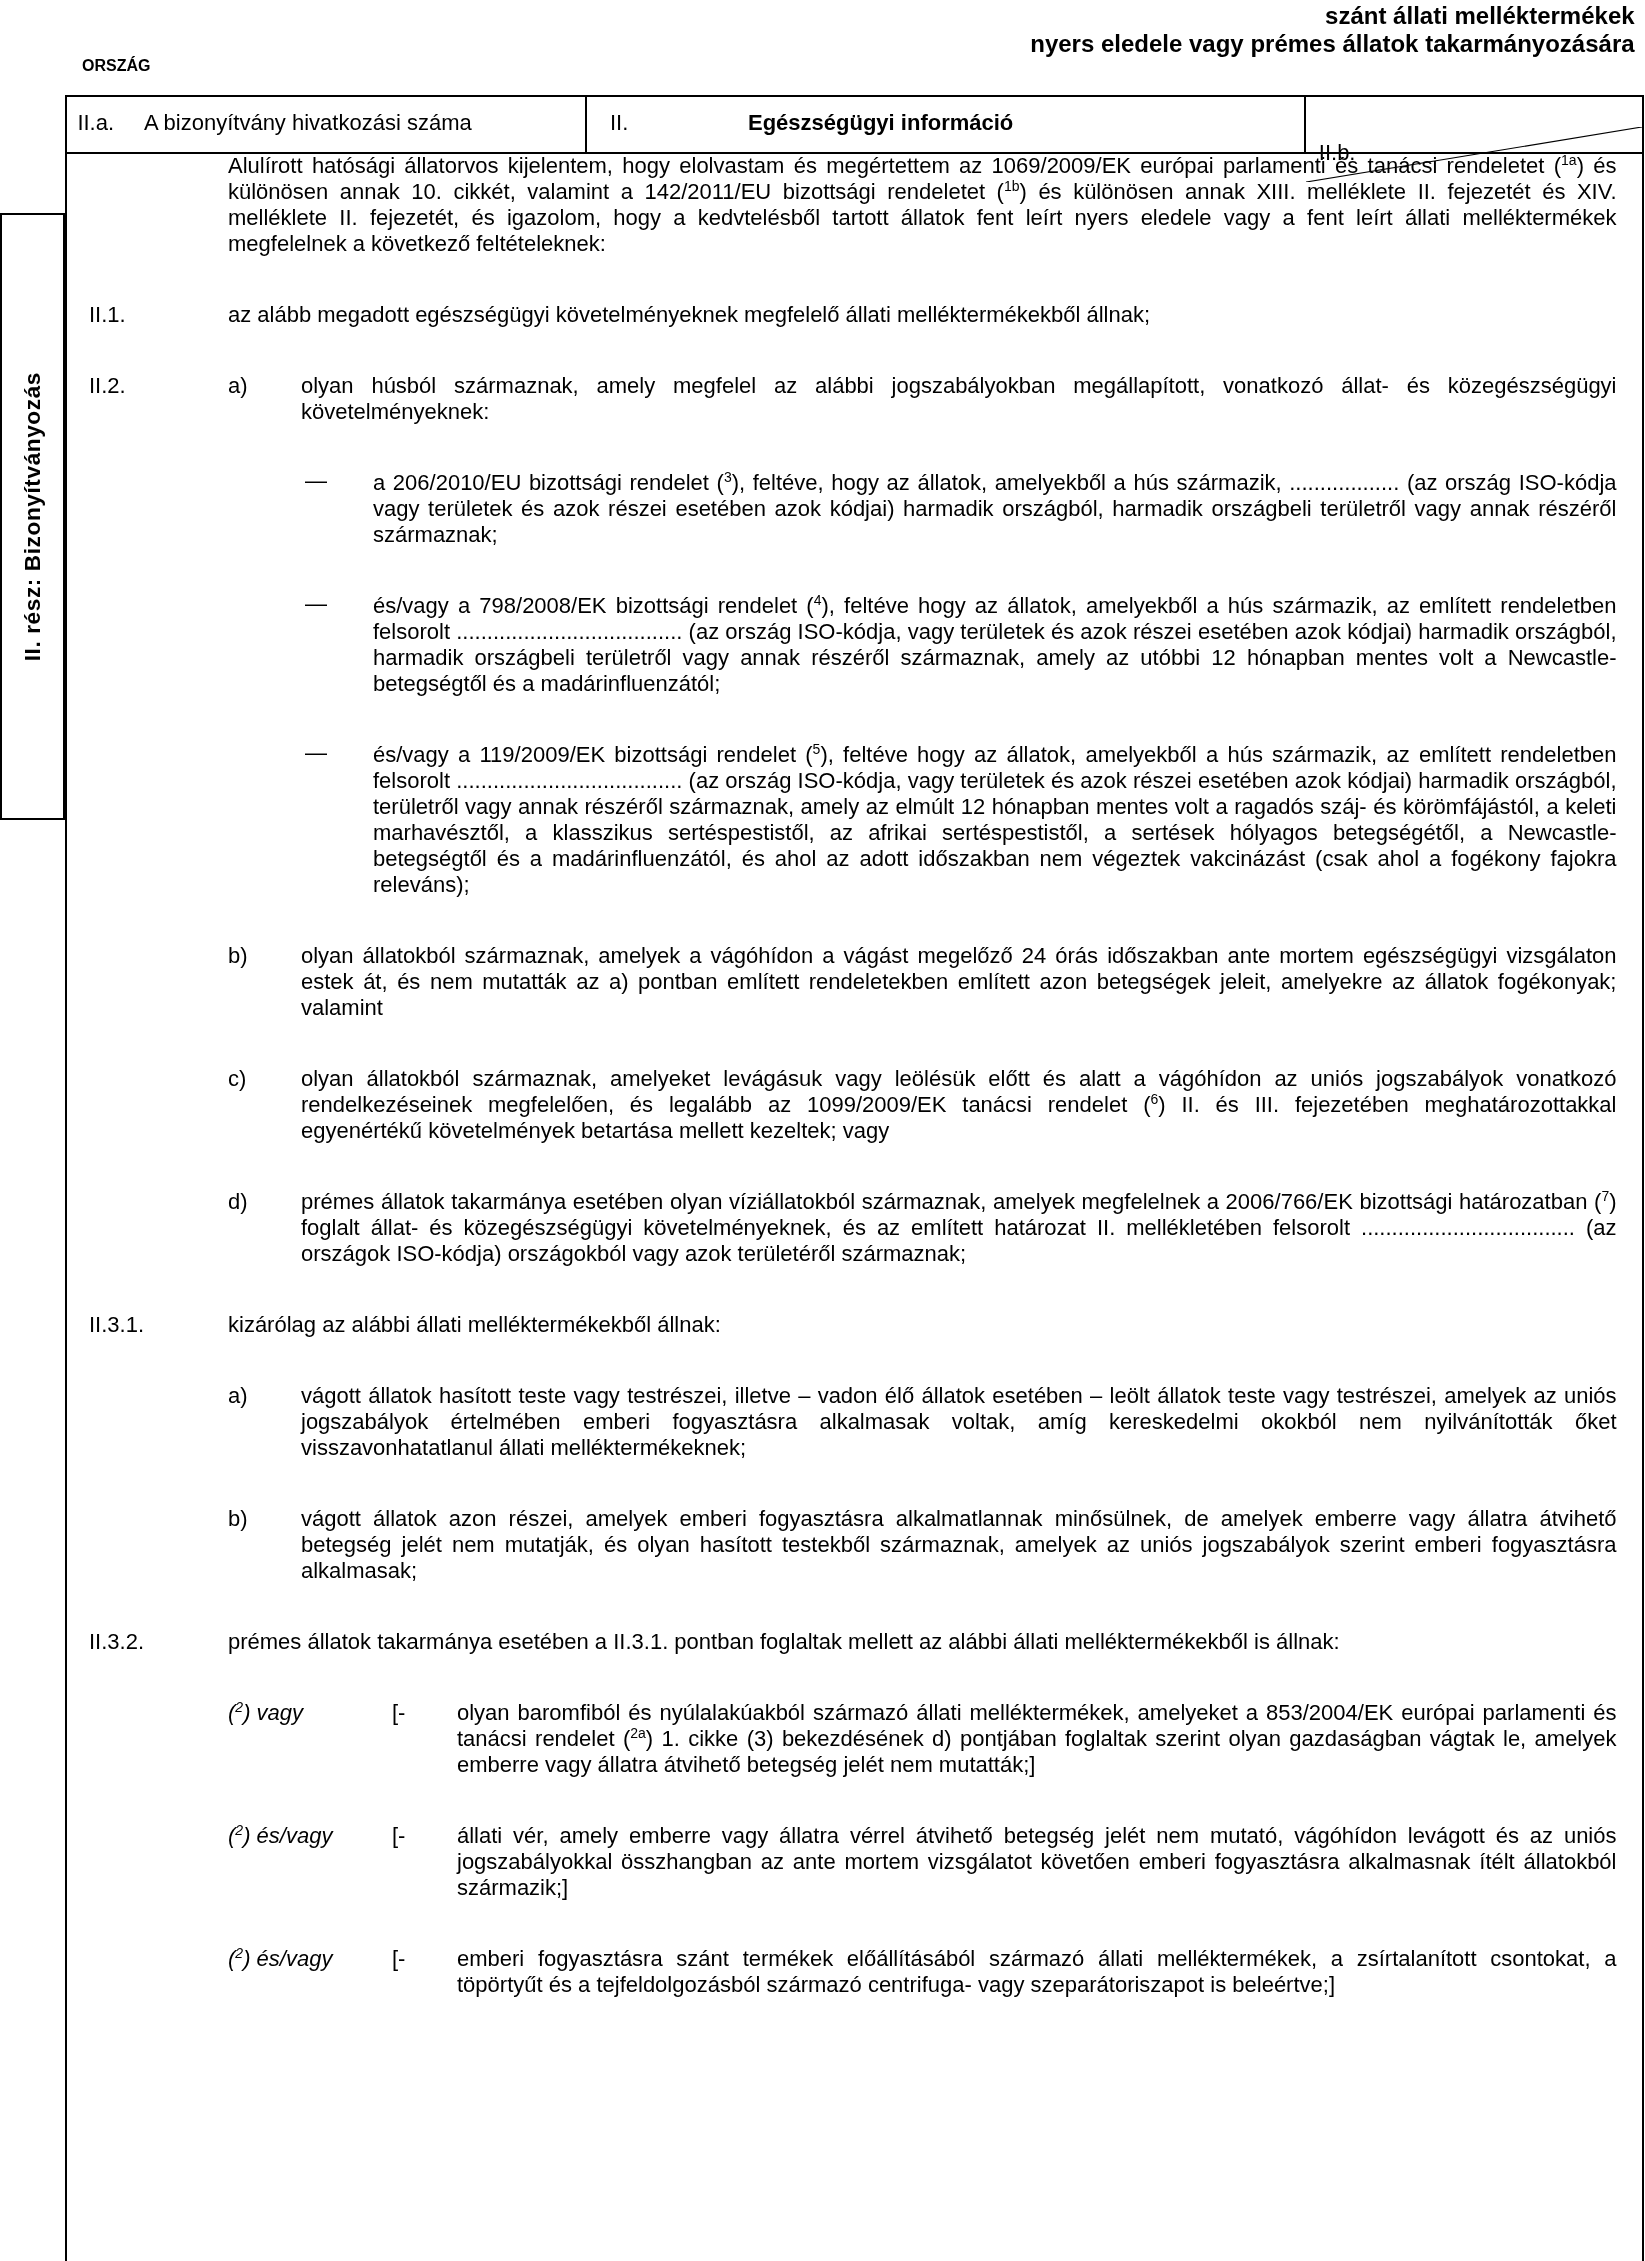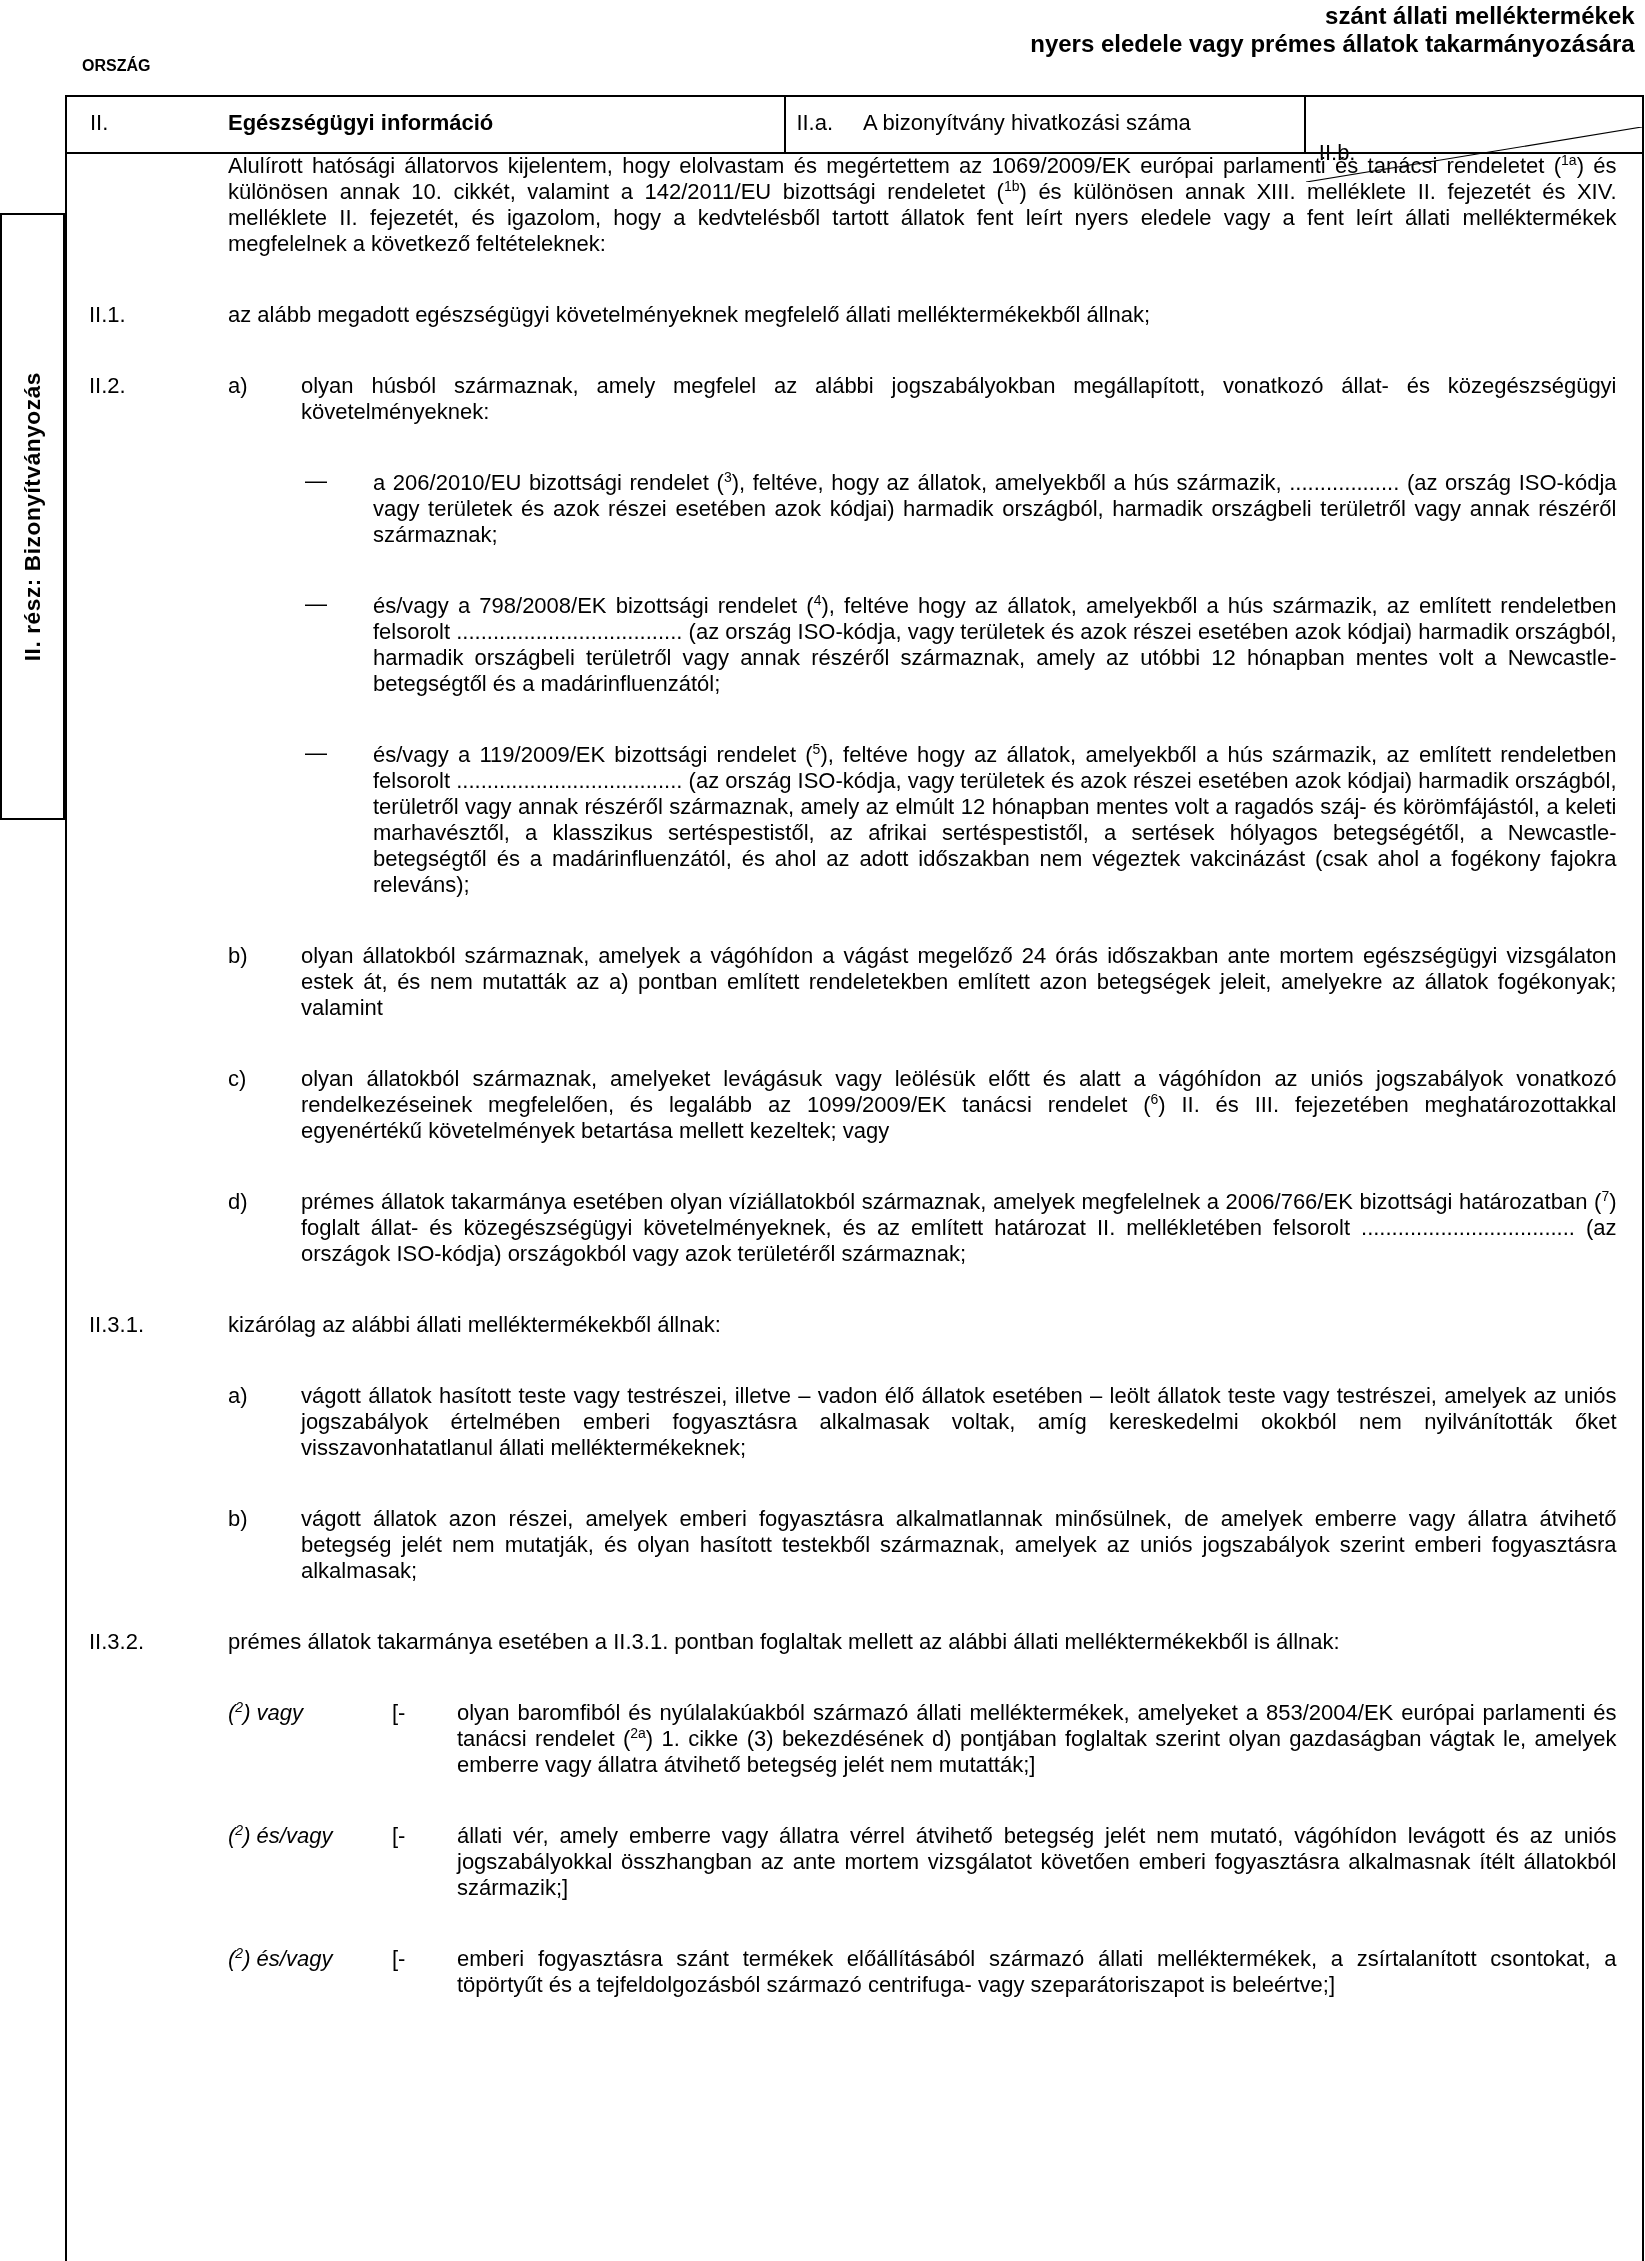--- a/index.html
+++ b/index.html
@@ -58,27 +58,27 @@
 <div class="page">
 
   <div class="country">ORSZÁG</div>
 
   <div class="doc-title">
     <div>szánt állati melléktermékek</div>
     <div>nyers eledele vagy prémes állatok takarmányozására</div>
   </div>
 
   <div class="info-table">
+    <div class="info-cell cell-ref">
+      <span class="cell-label">II.a.</span>
+      <span class="cell-text">A bizonyítvány hivatkozási száma</span>
+    </div>
     <div class="info-cell cell-health">
       <span class="cell-label">II.</span>
       <span class="cell-text">Egészségügyi információ</span>
-    </div>
-    <div class="info-cell cell-ref">
-      <span class="cell-label">II.a.</span>
-      <span class="cell-text">A bizonyítvány hivatkozási száma</span>
     </div>
     <div class="info-cell cell-iib">
       <span class="cell-label">II.b.</span>
       <svg class="diag" preserveAspectRatio="none" viewBox="0 0 100 100">
         <line x1="0" y1="100" x2="100" y2="0" stroke="#000" stroke-width="1.2" vector-effect="non-scaling-stroke"></line>
       </svg>
     </div>
   </div>
 
   <div class="sidebar">

